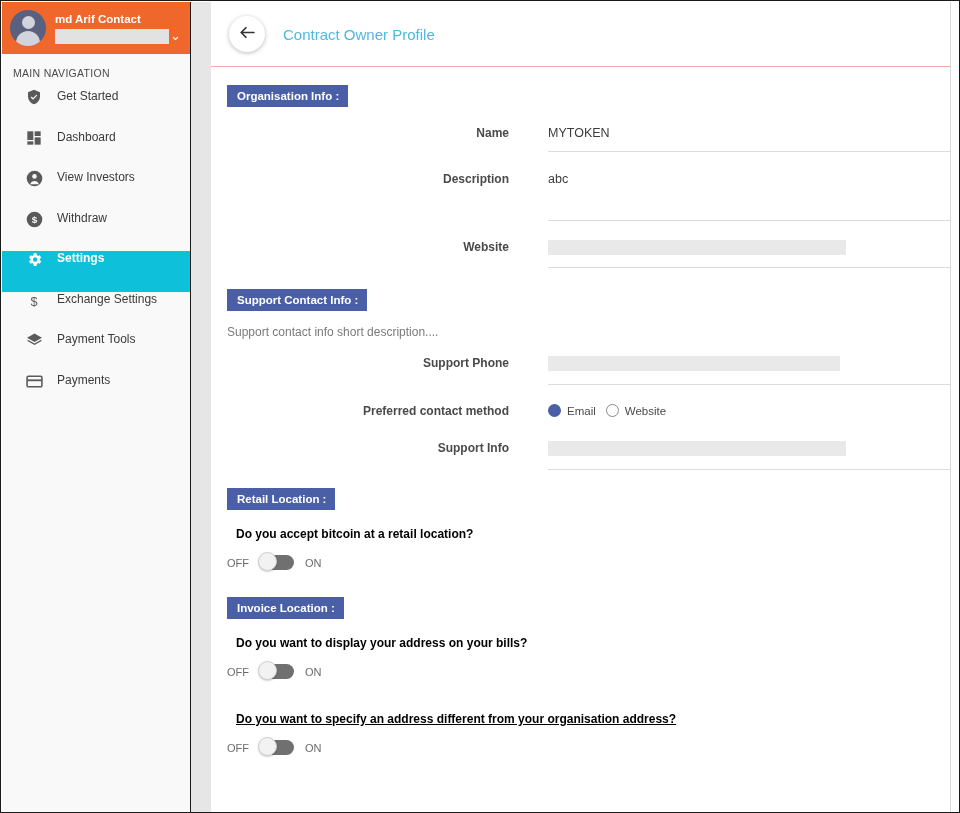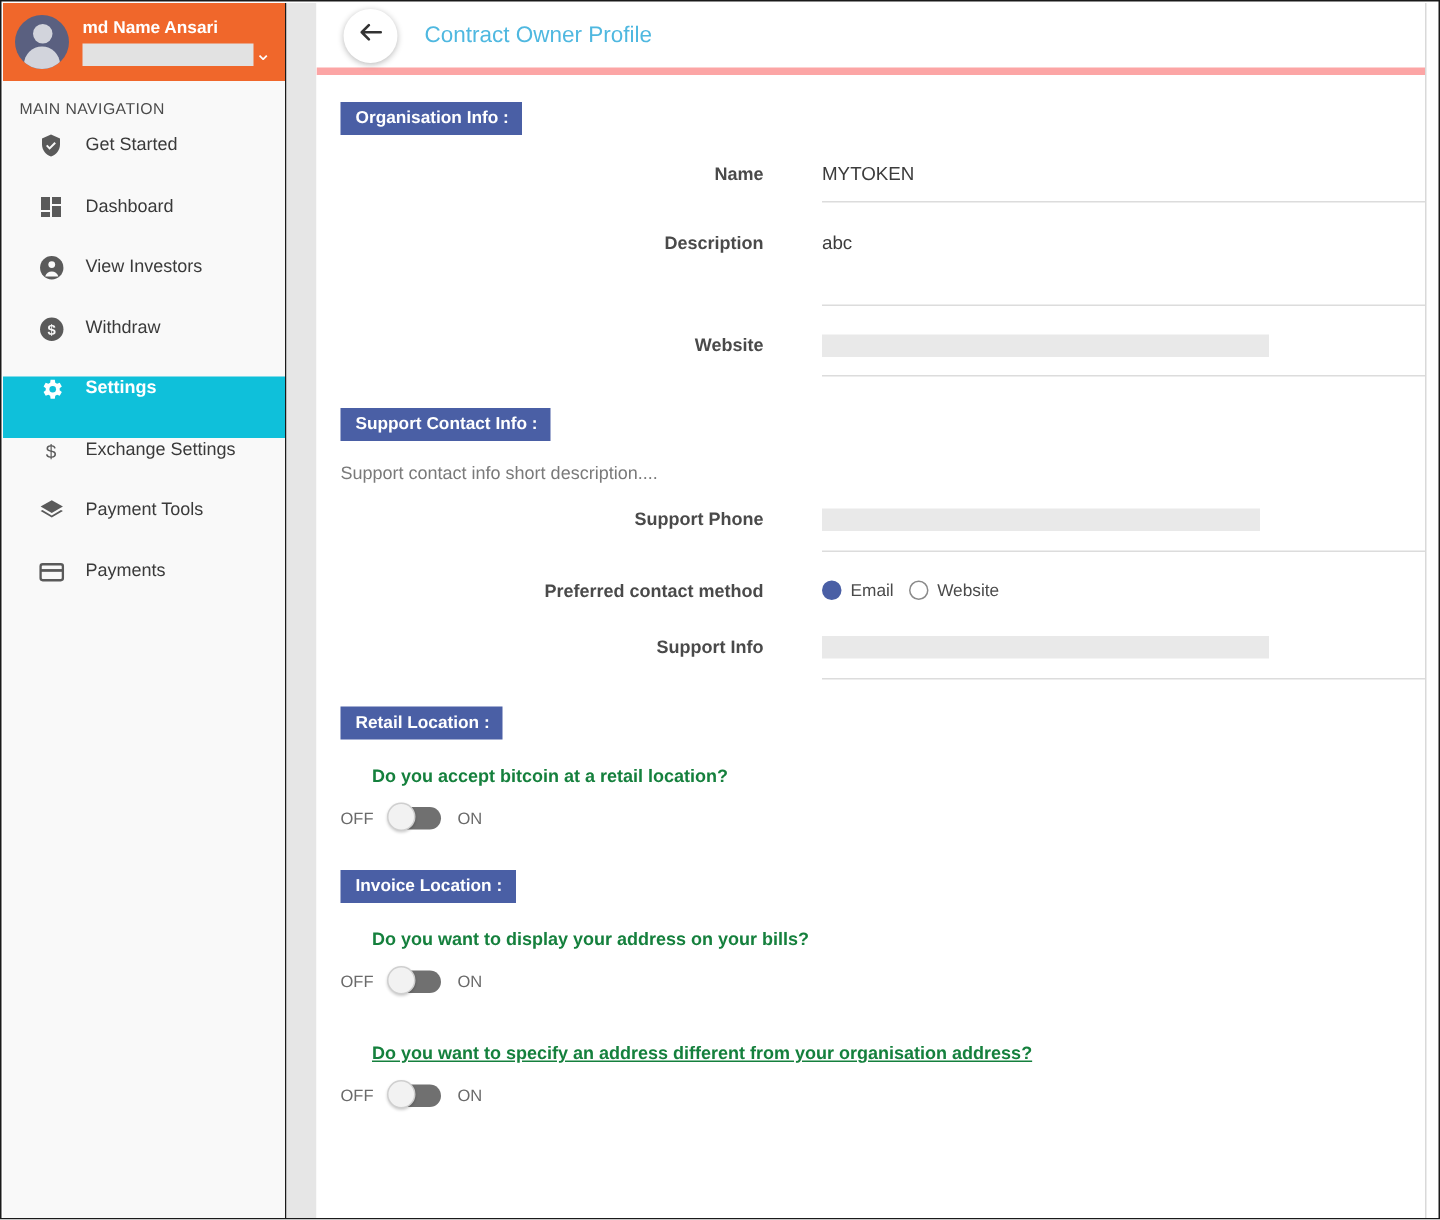--- a/index.html
+++ b/index.html
@@ -130,25 +130,25 @@
   #content {
     position: absolute;
     left: 210px; top: 1px;
     width: 740px;
     height: 811px;
     background: #ffffff;
     border-right: 1px solid #d9d9d9;
     overflow: hidden;
   }
   #page-header {
-    height: 48px;
+    height: 65px;
     display: flex;
     align-items: center;
     padding-left: 18px;
-    border-bottom: 5px solid #fca5a5;
+    border-bottom: 1px solid #fca5a5;
     background: #ffffff;
   }
   #back-button {
     width: 36px; height: 36px;
     border-radius: 50%;
     background: #ffffff;
     box-shadow: 0 1px 4px rgba(0,0,0,0.28);
     display: flex;
     align-items: center;
     justify-content: center;
@@ -240,24 +240,24 @@
     border: 1.5px solid #8a8a8a;
   }
   .radio-text {
     margin-left: 6px;
     font-size: 11.5px;
     color: #4a4a4a;
   }
 
   
   .q-text {
-    margin-left: 16px;
+    margin-left: 4px;
     font-size: 12px;
     font-weight: bold;
-    color: #15803d;
+    color: #000000;
     padding-left: 21px;
   }
   .toggle-row {
     display: flex;
     align-items: center;
     margin-left: 16px;
   }
   .toggle-side {
     font-size: 11px;
     color: #6a6a6a;
@@ -287,21 +287,21 @@
 <div id="screen">
 
   <div id="sidebar">
 
     <div id="user-panel">
       <div id="avatar">
         <div class="head"></div>
         <div class="body"></div>
       </div>
       <div id="user-meta">
-        <div id="user-name">md Name Ansari</div>
+        <div id="user-name">md Arif Contact</div>
         <div id="user-status-row">
           <div id="user-redacted"></div>
           <div id="user-caret">⌄</div>
         </div>
       </div>
     </div>
 
     <div id="nav-header">MAIN NAVIGATION</div>
 
     <div class="nav-item">

